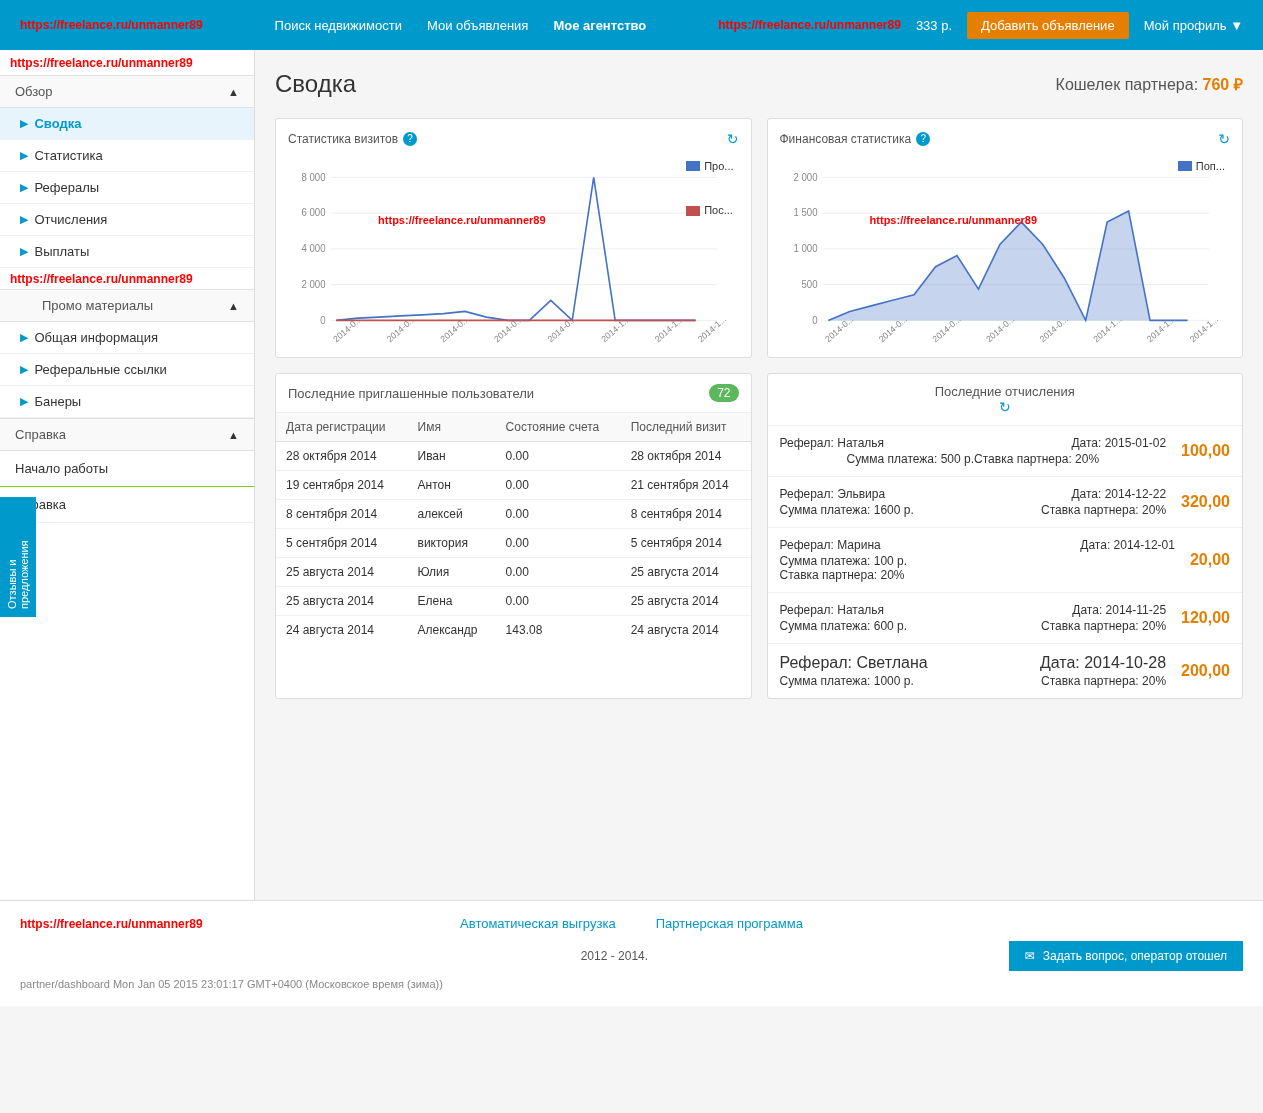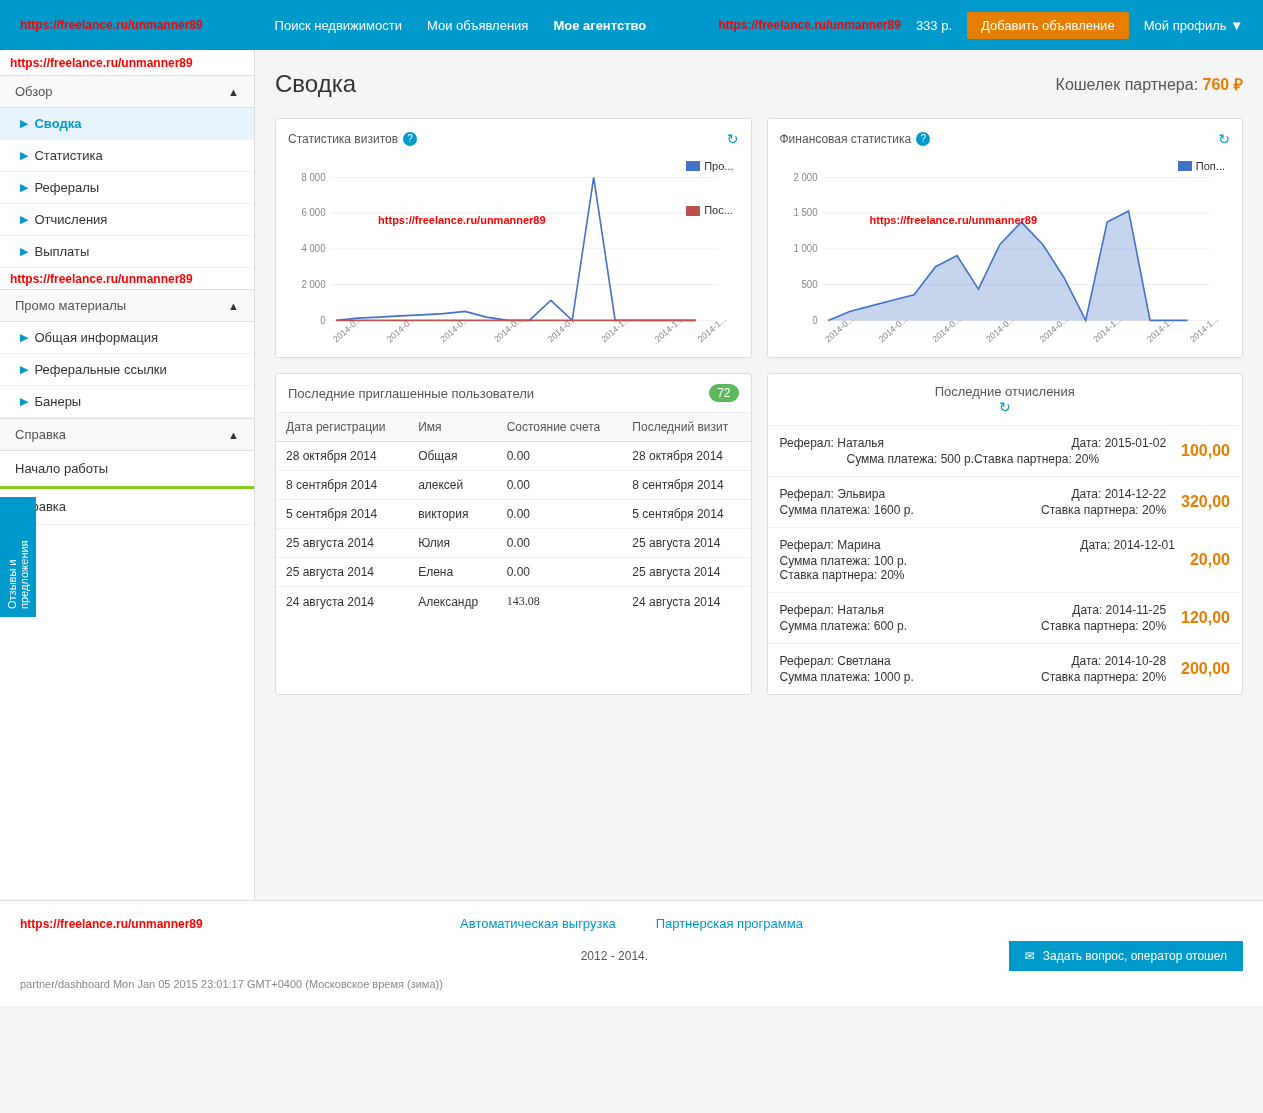--- a/index.html
+++ b/index.html
@@ -62,41 +62,41 @@
     <div style="display:flex; align-items:center; padding:8px 15px 8px 20px; border-bottom:1px solid #f0f0f0; cursor:pointer;">
       <span style="color:#0099cc; margin-right:6px; font-size:11px;">▶</span>
       <span style="font-size:13px; color:#333;">Выплаты</span>
     </div>
 
     <div style="padding:3px 10px;">
       <span class="wm-red" style="font-size:12px;">https://freelance.ru/unmanner89</span>
     </div>
 
     <div style="display:flex; align-items:center; justify-content:space-between; padding:8px 15px; background:#f9f9f9; border-bottom:1px solid #e0e0e0; border-top:1px solid #e0e0e0; cursor:pointer;">
-      <span style="font-size:13px; color:#555;">Промо материалы</span>
+      <span style="font-size:13px; color:#555;margin-left:27px;">Промо материалы</span>
       <span style="font-size:11px;">▲</span>
     </div>
     <div style="display:flex; align-items:center; padding:8px 15px 8px 20px; border-bottom:1px solid #f0f0f0; cursor:pointer;">
       <span style="color:#0099cc; margin-right:6px; font-size:11px;">▶</span>
       <span style="font-size:13px;">Общая информация</span>
     </div>
     <div style="display:flex; align-items:center; padding:8px 15px 8px 20px; border-bottom:1px solid #f0f0f0; cursor:pointer;">
       <span style="color:#0099cc; margin-right:6px; font-size:11px;">▶</span>
       <span style="font-size:13px;">Реферальные ссылки</span>
     </div>
     <div style="display:flex; align-items:center; padding:8px 15px 8px 20px; border-bottom:1px solid #f0f0f0; cursor:pointer;">
       <span style="color:#0099cc; margin-right:6px; font-size:11px;">▶</span>
       <span style="font-size:13px;">Банеры</span>
     </div>
 
     <div style="display:flex; align-items:center; justify-content:space-between; padding:8px 15px; background:#f9f9f9; border-bottom:1px solid #e0e0e0; border-top:1px solid #e0e0e0; cursor:pointer;">
       <span style="font-size:13px; color:#555;">Справка</span>
       <span style="font-size:11px;">▲</span>
     </div>
-    <div style="padding:10px 15px; cursor:pointer; font-size:13px; border-bottom:3px solid #84cc16;">Начало работы</div>
+    <div style="padding:10px 15px; cursor:pointer; font-size:13px; border-bottom:1px solid #84cc16;">Начало работы</div>
     <div style="padding:10px 15px; cursor:pointer; font-size:13px; border-bottom:1px solid #f0f0f0;">Справка</div>
   </div>
 
   <div style="flex:1; padding:20px; background:#f5f5f5; overflow:auto;">
 
     <div style="display:flex; align-items:center; justify-content:space-between; margin-bottom:20px;">
       <h1 style="font-size:24px; font-weight:normal; color:#333;">Сводка</h1>
       <div style="font-size:16px; color:#555;">
         <span>Кошелек партнера:</span>
         <span style="color:#e67e00; font-weight:bold;"> <span>760</span> <span>₽</span></span>
@@ -217,23 +217,29 @@
             <tr>
               <th style="background:#f9f9f9; border-bottom:1px solid #ddd; padding:7px 10px; text-align:left; font-weight:normal; color:#555;">Дата регистрации</th>
               <th style="background:#f9f9f9; border-bottom:1px solid #ddd; padding:7px 10px; text-align:left; font-weight:normal; color:#555;">Имя</th>
               <th style="background:#f9f9f9; border-bottom:1px solid #ddd; padding:7px 10px; text-align:left; font-weight:normal; color:#555;">Состояние счета</th>
               <th style="background:#f9f9f9; border-bottom:1px solid #ddd; padding:7px 10px; text-align:left; font-weight:normal; color:#555;">Последний визит</th>
             </tr>
           </thead>
           <tbody id="invited-users-tbody">
           <tr>
     <td style="padding:7px 10px; border-bottom:1px solid #f0f0f0; color:#333;">28 октября 2014</td>
-    <td style="padding:7px 10px; border-bottom:1px solid #f0f0f0; color:#333;">Общая</td>
+    <td style="padding:7px 10px; border-bottom:1px solid #f0f0f0; color:#333;">Иван</td>
     <td style="padding:7px 10px; border-bottom:1px solid #f0f0f0; color:#333;">0.00</td>
     <td style="padding:7px 10px; border-bottom:1px solid #f0f0f0; color:#333;">28 октября 2014</td>
+  </tr>
+              <tr>
+    <td style="padding:7px 10px; border-bottom:1px solid #f0f0f0; color:#333;">19 сентября 2014</td>
+    <td style="padding:7px 10px; border-bottom:1px solid #f0f0f0; color:#333;">Антон</td>
+    <td style="padding:7px 10px; border-bottom:1px solid #f0f0f0; color:#333;">0.00</td>
+    <td style="padding:7px 10px; border-bottom:1px solid #f0f0f0; color:#333;">21 сентября 2014</td>
   </tr>
               <tr>
     <td style="padding:7px 10px; border-bottom:1px solid #f0f0f0; color:#333;">8 сентября 2014</td>
     <td style="padding:7px 10px; border-bottom:1px solid #f0f0f0; color:#333;">алексей</td>
     <td style="padding:7px 10px; border-bottom:1px solid #f0f0f0; color:#333;">0.00</td>
     <td style="padding:7px 10px; border-bottom:1px solid #f0f0f0; color:#333;">8 сентября 2014</td>
   </tr>
               <tr>
     <td style="padding:7px 10px; border-bottom:1px solid #f0f0f0; color:#333;">5 сентября 2014</td>
     <td style="padding:7px 10px; border-bottom:1px solid #f0f0f0; color:#333;">виктория</td>
@@ -248,21 +254,21 @@
   </tr>
               <tr>
     <td style="padding:7px 10px; border-bottom:1px solid #f0f0f0; color:#333;">25 августа 2014</td>
     <td style="padding:7px 10px; border-bottom:1px solid #f0f0f0; color:#333;">Елена</td>
     <td style="padding:7px 10px; border-bottom:1px solid #f0f0f0; color:#333;">0.00</td>
     <td style="padding:7px 10px; border-bottom:1px solid #f0f0f0; color:#333;">25 августа 2014</td>
   </tr>
               <tr>
     <td style="padding: 7px 10px; border-bottom: none; color: rgb(51, 51, 51);">24 августа 2014</td>
     <td style="padding: 7px 10px; border-bottom: none; color: rgb(51, 51, 51);">Александр</td>
-    <td style="padding: 7px 10px; border-bottom: none; color: rgb(51, 51, 51); font-family: Liberation Serif, serif;">143.08</td>
+    <td style="padding: 7px 10px; border-bottom: none; color: rgb(51, 51, 51);">143.08</td>
     <td style="padding: 7px 10px; border-bottom: none; color: rgb(51, 51, 51);">24 августа 2014</td>
   </tr>
             </tbody>
         </table>
       </div>
 
       <div style="background:#fff; border:1px solid #ddd; border-radius:3px; flex:1;">
         <div style="display:flex; align-items:center; justify-content:space-between; padding:10px 12px; border-bottom:1px solid #eee; font-size:13px; color:#555;flex-direction:column;">
           <span>Последние отчисления</span>
           <span style="color:#0099cc; cursor:pointer; font-size:14px;">↻</span>
@@ -315,21 +321,21 @@
       </div>
       <div style="display:flex; justify-content:space-between; font-size:12px;align-items:center;">
         <span>Сумма платежа: 600 р.</span>
         <span>Ставка партнера: 20%</span>
       </div>
     </div>
     <div style="color:#e67e00; font-size:16px; font-weight:bold; white-space:nowrap; margin-left:15px;">120,00</div>
   </div>
             <div style="padding: 10px 12px; border-bottom: none; display: flex; align-items: center; justify-content: space-between;">
     <div style="flex:1;">
-      <div style="display:flex; justify-content:space-between; margin-bottom:2px; font-size:12px;">
+      <div style="display:flex; justify-content:space-between; margin-bottom:2px; font-size:16px;">
         <span>Реферал: Светлана</span>
         <span>Дата: 2014-10-28</span>
       </div>
       <div style="display:flex; justify-content:space-between; font-size:12px;">
         <span>Сумма платежа: 1000 р.</span>
         <span>Ставка партнера: 20%</span>
       </div>
     </div>
     <div style="color:#e67e00; font-size:16px; font-weight:bold; white-space:nowrap; margin-left:15px;">200,00</div>
   </div>

